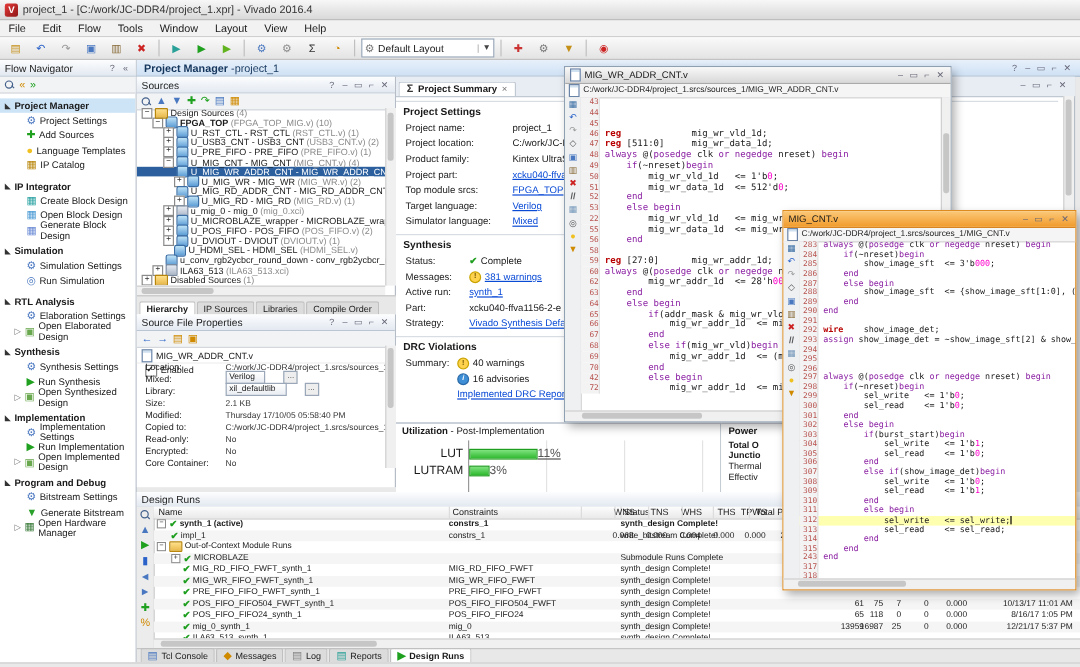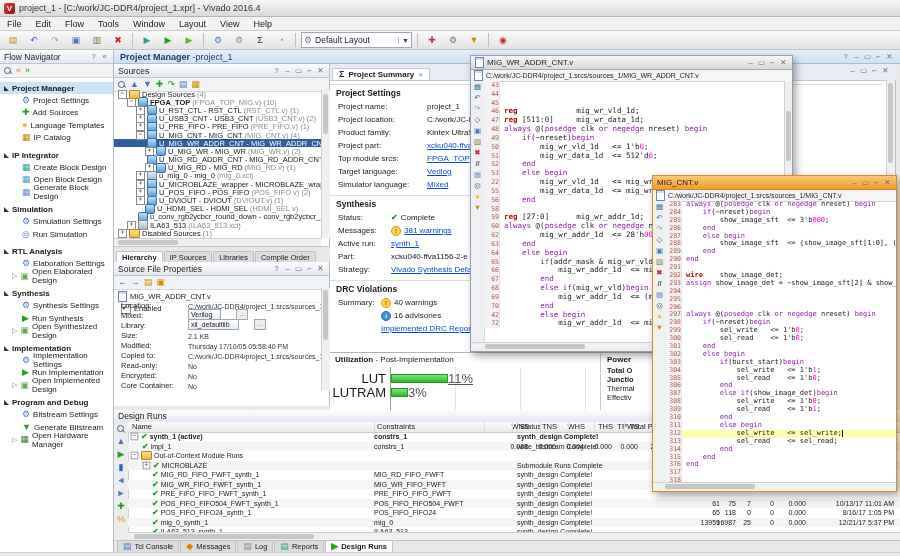--- a/index.html
+++ b/index.html
@@ -93,21 +93,21 @@
           border-radius:2px 2px 0 0;margin-left:2px;font-weight:bold;}
   .ps-h{font-size:8.5px;font-weight:bold;border-top:1px solid #d8dde3;padding:3px 0 2px 6px;margin-top:4px;}
   .ps-row{display:flex;align-items:center;height:13px;font-size:8px;padding-left:8px;gap:3px;white-space:nowrap;}
   .ps-row .lb{flex:none;color:#222;}
   
   #utilpane{left:330px;top:352px;width:271px;height:58px;background:#fff;border-top:1px solid #aab4c0;border-right:1px solid #c5ccd4;}
   #powerpane{left:601px;top:352px;width:295px;height:58px;background:#fff;border-top:1px solid #aab4c0;overflow:hidden;}
   .chart{position:absolute;left:0;top:14px;right:0;bottom:0;}
   .gl{position:absolute;top:0;bottom:0;width:1px;background:#e3e3e3;}
   .axis{position:absolute;top:0;bottom:0;width:1px;background:#999;}
-  .ubar-row{position:absolute;height:10px;display:flex;align-items:center;font-size:13px;}
+  .ubar-row{position:absolute;height:10px;display:flex;align-items:center;font-size:10px;}
   .ubar-lab{position:absolute;text-align:right;width:54px;}
   .ubar{height:7px;background:linear-gradient(#7fe37f,#2eb82e);border:1px solid #1e9e1e;}
   
   .edwin{position:absolute;background:#fff;border:1px solid #8fa0b2;box-shadow:3px 4px 8px rgba(0,0,0,.35);box-sizing:border-box;}
   .edttl{height:13px;background:linear-gradient(#f8f8f8,#d8d8d8);border-bottom:1px solid #aaa;display:flex;
          align-items:center;font-size:8px;padding:0 4px;gap:3px;}
   .edwin.active{border-color:#dd8a1e;}
   .edwin.active .edttl{background:linear-gradient(#fbc878,#f19b2c);border-bottom:1px solid #d9851f;}
   .pathbar{height:11px;background:#f5f5f5;border-bottom:1px solid #d5d5d5;display:flex;align-items:center;gap:3px;
            padding:0 3px;font-size:7px;color:#222;white-space:nowrap;overflow:hidden;}
@@ -992,21 +992,21 @@
           <div class="cl" style="height: 7.9px; font: 7px / 7.9px &quot;DejaVu Sans Mono&quot;, monospace;"><span class="ln">306</span>        <span class="kw">end</span></div>
           <div class="cl" style="height: 7.9px; font: 7px / 7.9px &quot;DejaVu Sans Mono&quot;, monospace;"><span class="ln">307</span>        <span class="kw">else</span> <span class="kw">if</span>(show_image_det)<span class="kw">begin</span></div>
           <div class="cl" style="height: 7.9px; font: 7px / 7.9px &quot;DejaVu Sans Mono&quot;, monospace;"><span class="ln">308</span>            sel_write   &lt;= 1'b<span class="lit">0</span>;</div>
           <div class="cl" style="height: 7.9px; font: 7px / 7.9px &quot;DejaVu Sans Mono&quot;, monospace;"><span class="ln">309</span>            sel_read    &lt;= 1'b<span class="lit">1</span>;</div>
           <div class="cl" style="height: 7.9px; font: 7px / 7.9px &quot;DejaVu Sans Mono&quot;, monospace;"><span class="ln">310</span>        <span class="kw">end</span></div>
           <div class="cl" style="height: 7.9px; font: 7px / 7.9px &quot;DejaVu Sans Mono&quot;, monospace;"><span class="ln">311</span>        <span class="kw">else</span> <span class="kw">begin</span></div>
           <div class="cl cur" style="height: 7.9px; font: 7px / 7.9px &quot;DejaVu Sans Mono&quot;, monospace;"><span class="ln">312</span>            sel_write   &lt;= sel_write;<span class="cursor"></span></div>
           <div class="cl" style="height: 7.9px; font: 7px / 7.9px &quot;DejaVu Sans Mono&quot;, monospace;"><span class="ln">313</span>            sel_read    &lt;= sel_read;</div>
           <div class="cl" style="height: 7.9px; font: 7px / 7.9px &quot;DejaVu Sans Mono&quot;, monospace;"><span class="ln">314</span>        <span class="kw">end</span></div>
           <div class="cl" style="height: 7.9px; font: 7px / 7.9px &quot;DejaVu Sans Mono&quot;, monospace;"><span class="ln">315</span>    <span class="kw">end</span></div>
-          <div class="cl" style="height: 7.9px; font: 7px / 7.9px &quot;DejaVu Sans Mono&quot;, monospace;"><span class="ln">376</span><span class="kw">end</span></div>
+          <div class="cl" style="height: 7.9px; font: 7px / 7.9px &quot;DejaVu Sans Mono&quot;, monospace;"><span class="ln">243</span><span class="kw">end</span></div>
           <div class="cl" style="height: 7.9px; font: 7px / 7.9px &quot;DejaVu Sans Mono&quot;, monospace;"><span class="ln">317</span></div>
           <div class="cl" style="height: 7.9px; font: 7px / 7.9px &quot;DejaVu Sans Mono&quot;, monospace;"><span class="ln">318</span></div>
         </div>
     </div>
     <div class="hsb" style="left:0;bottom:0;right:0;height:8px;top:auto;">
         <div class="th" style="left:12px;width:90px;"></div>
       </div>
   </div>
 
 </div>

